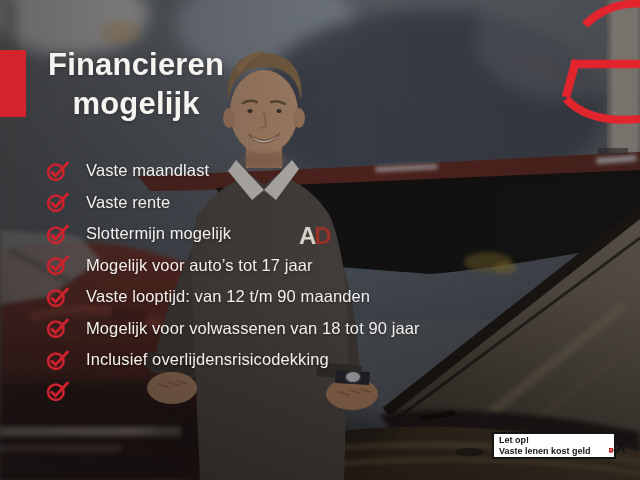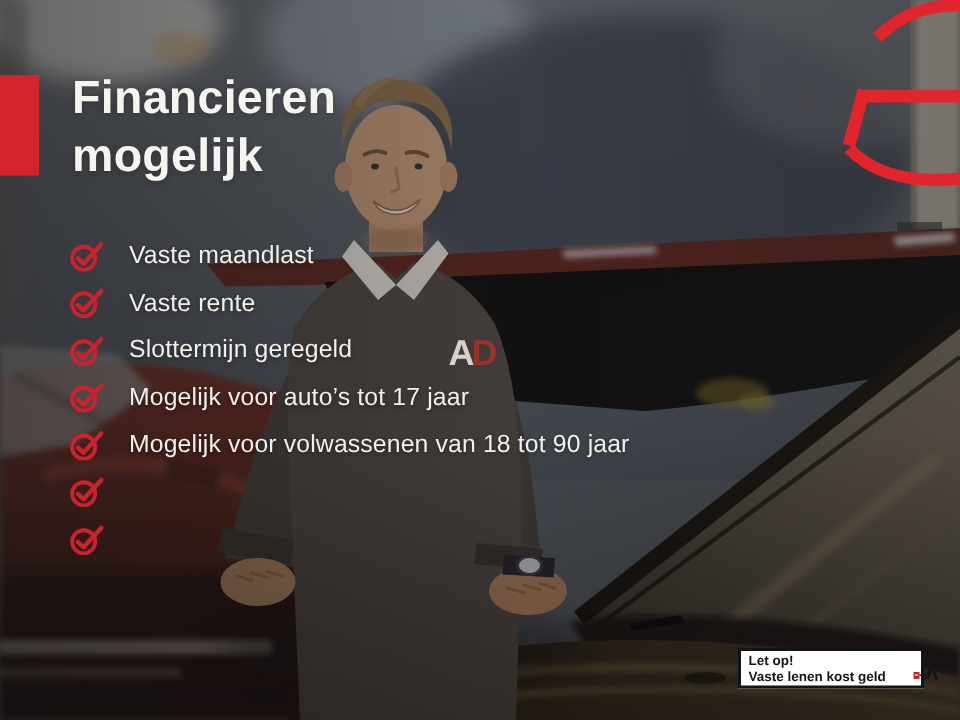--- a/index.html
+++ b/index.html
@@ -7,21 +7,21 @@
     position:relative;width:640px;height:480px;overflow:hidden;
     font-family:"Liberation Sans",sans-serif;background:#51575f;
   }
   .stage svg.bg{position:absolute;left:0;top:0;width:640px;height:480px;display:block;}
   
   .accent-square{position:absolute;left:0;top:50px;width:26px;height:67px;background:#d5232b;}
   
   .title{position:absolute;left:48px;top:45px;color:#f6f4f1;
          font-size:31px;line-height:39px;font-weight:700;letter-spacing:.2px;
          text-shadow:0 1px 4px rgba(0,0,0,.25);}
-  .title span{display:block;}
+  .title span{display:block;text-align:center;}
   
   .checklist{position:absolute;left:46px;top:155px;margin:0;padding:0;list-style:none;}
   .checklist li{display:flex;align-items:center;height:31.5px;gap:17px;}
   .checklist .ck{flex:0 0 auto;display:block;}
   .checklist .label{color:#f2efec;font-size:16.5px;letter-spacing:.1px;
                     text-shadow:0 1px 3px rgba(0,0,0,.4);white-space:nowrap;}
   
   .brand-mark{position:absolute;left:555px;top:0;width:85px;height:130px;}
   
   .sweater-logo{position:absolute;left:299px;top:226px;font-weight:700;font-size:24px;
@@ -197,41 +197,49 @@
           <circle cx="9.8" cy="11.2" r="7.7" stroke="#cb222e" stroke-width="2.6" fill="none"></circle>
           <path d="M6,11.4 L9.6,14.8 L21.5,2" stroke="#cb222e" stroke-width="3" fill="none" stroke-linecap="round" stroke-linejoin="round"></path>
         </svg>
       <span class="label">Vaste rente</span>
     </li>
     <li>
       <svg class="ck" width="23" height="20" viewBox="0 0 23 20">
           <circle cx="9.8" cy="11.2" r="7.7" stroke="#cb222e" stroke-width="2.6" fill="none"></circle>
           <path d="M6,11.4 L9.6,14.8 L21.5,2" stroke="#cb222e" stroke-width="3" fill="none" stroke-linecap="round" stroke-linejoin="round"></path>
         </svg>
-      <span class="label">Slottermijn geregeld</span>
+      <span class="label">Slottermijn mogelijk</span>
     </li>
     <li>
       <svg class="ck" width="23" height="20" viewBox="0 0 23 20">
           <circle cx="9.8" cy="11.2" r="7.7" stroke="#cb222e" stroke-width="2.6" fill="none"></circle>
           <path d="M6,11.4 L9.6,14.8 L21.5,2" stroke="#cb222e" stroke-width="3" fill="none" stroke-linecap="round" stroke-linejoin="round"></path>
         </svg>
       <span class="label">Mogelijk voor auto’s tot 17 jaar</span>
     </li>
     <li>
       <svg class="ck" width="23" height="20" viewBox="0 0 23 20">
           <circle cx="9.8" cy="11.2" r="7.7" stroke="#cb222e" stroke-width="2.6" fill="none"></circle>
           <path d="M6,11.4 L9.6,14.8 L21.5,2" stroke="#cb222e" stroke-width="3" fill="none" stroke-linecap="round" stroke-linejoin="round"></path>
         </svg>
+      <span class="label">Vaste looptijd: van 12 t/m 90 maanden</span>
+    </li>
+    <li>
+      <svg class="ck" width="23" height="20" viewBox="0 0 23 20">
+          <circle cx="9.8" cy="11.2" r="7.7" stroke="#cb222e" stroke-width="2.6" fill="none"></circle>
+          <path d="M6,11.4 L9.6,14.8 L21.5,2" stroke="#cb222e" stroke-width="3" fill="none" stroke-linecap="round" stroke-linejoin="round"></path>
+        </svg>
       <span class="label">Mogelijk voor volwassenen van 18 tot 90 jaar</span>
     </li>
     <li>
       <svg class="ck" width="23" height="20" viewBox="0 0 23 20">
           <circle cx="9.8" cy="11.2" r="7.7" stroke="#cb222e" stroke-width="2.6" fill="none"></circle>
           <path d="M6,11.4 L9.6,14.8 L21.5,2" stroke="#cb222e" stroke-width="3" fill="none" stroke-linecap="round" stroke-linejoin="round"></path>
         </svg>
+      <span class="label">Inclusief overlijdensrisicodekking</span>
     </li>
     <li>
       <svg class="ck" width="23" height="20" viewBox="0 0 23 20">
           <circle cx="9.8" cy="11.2" r="7.7" stroke="#cb222e" stroke-width="2.6" fill="none"></circle>
           <path d="M6,11.4 L9.6,14.8 L21.5,2" stroke="#cb222e" stroke-width="3" fill="none" stroke-linecap="round" stroke-linejoin="round"></path>
         </svg>
     </li>
   </ul>
 
   <div class="credit-badge">

